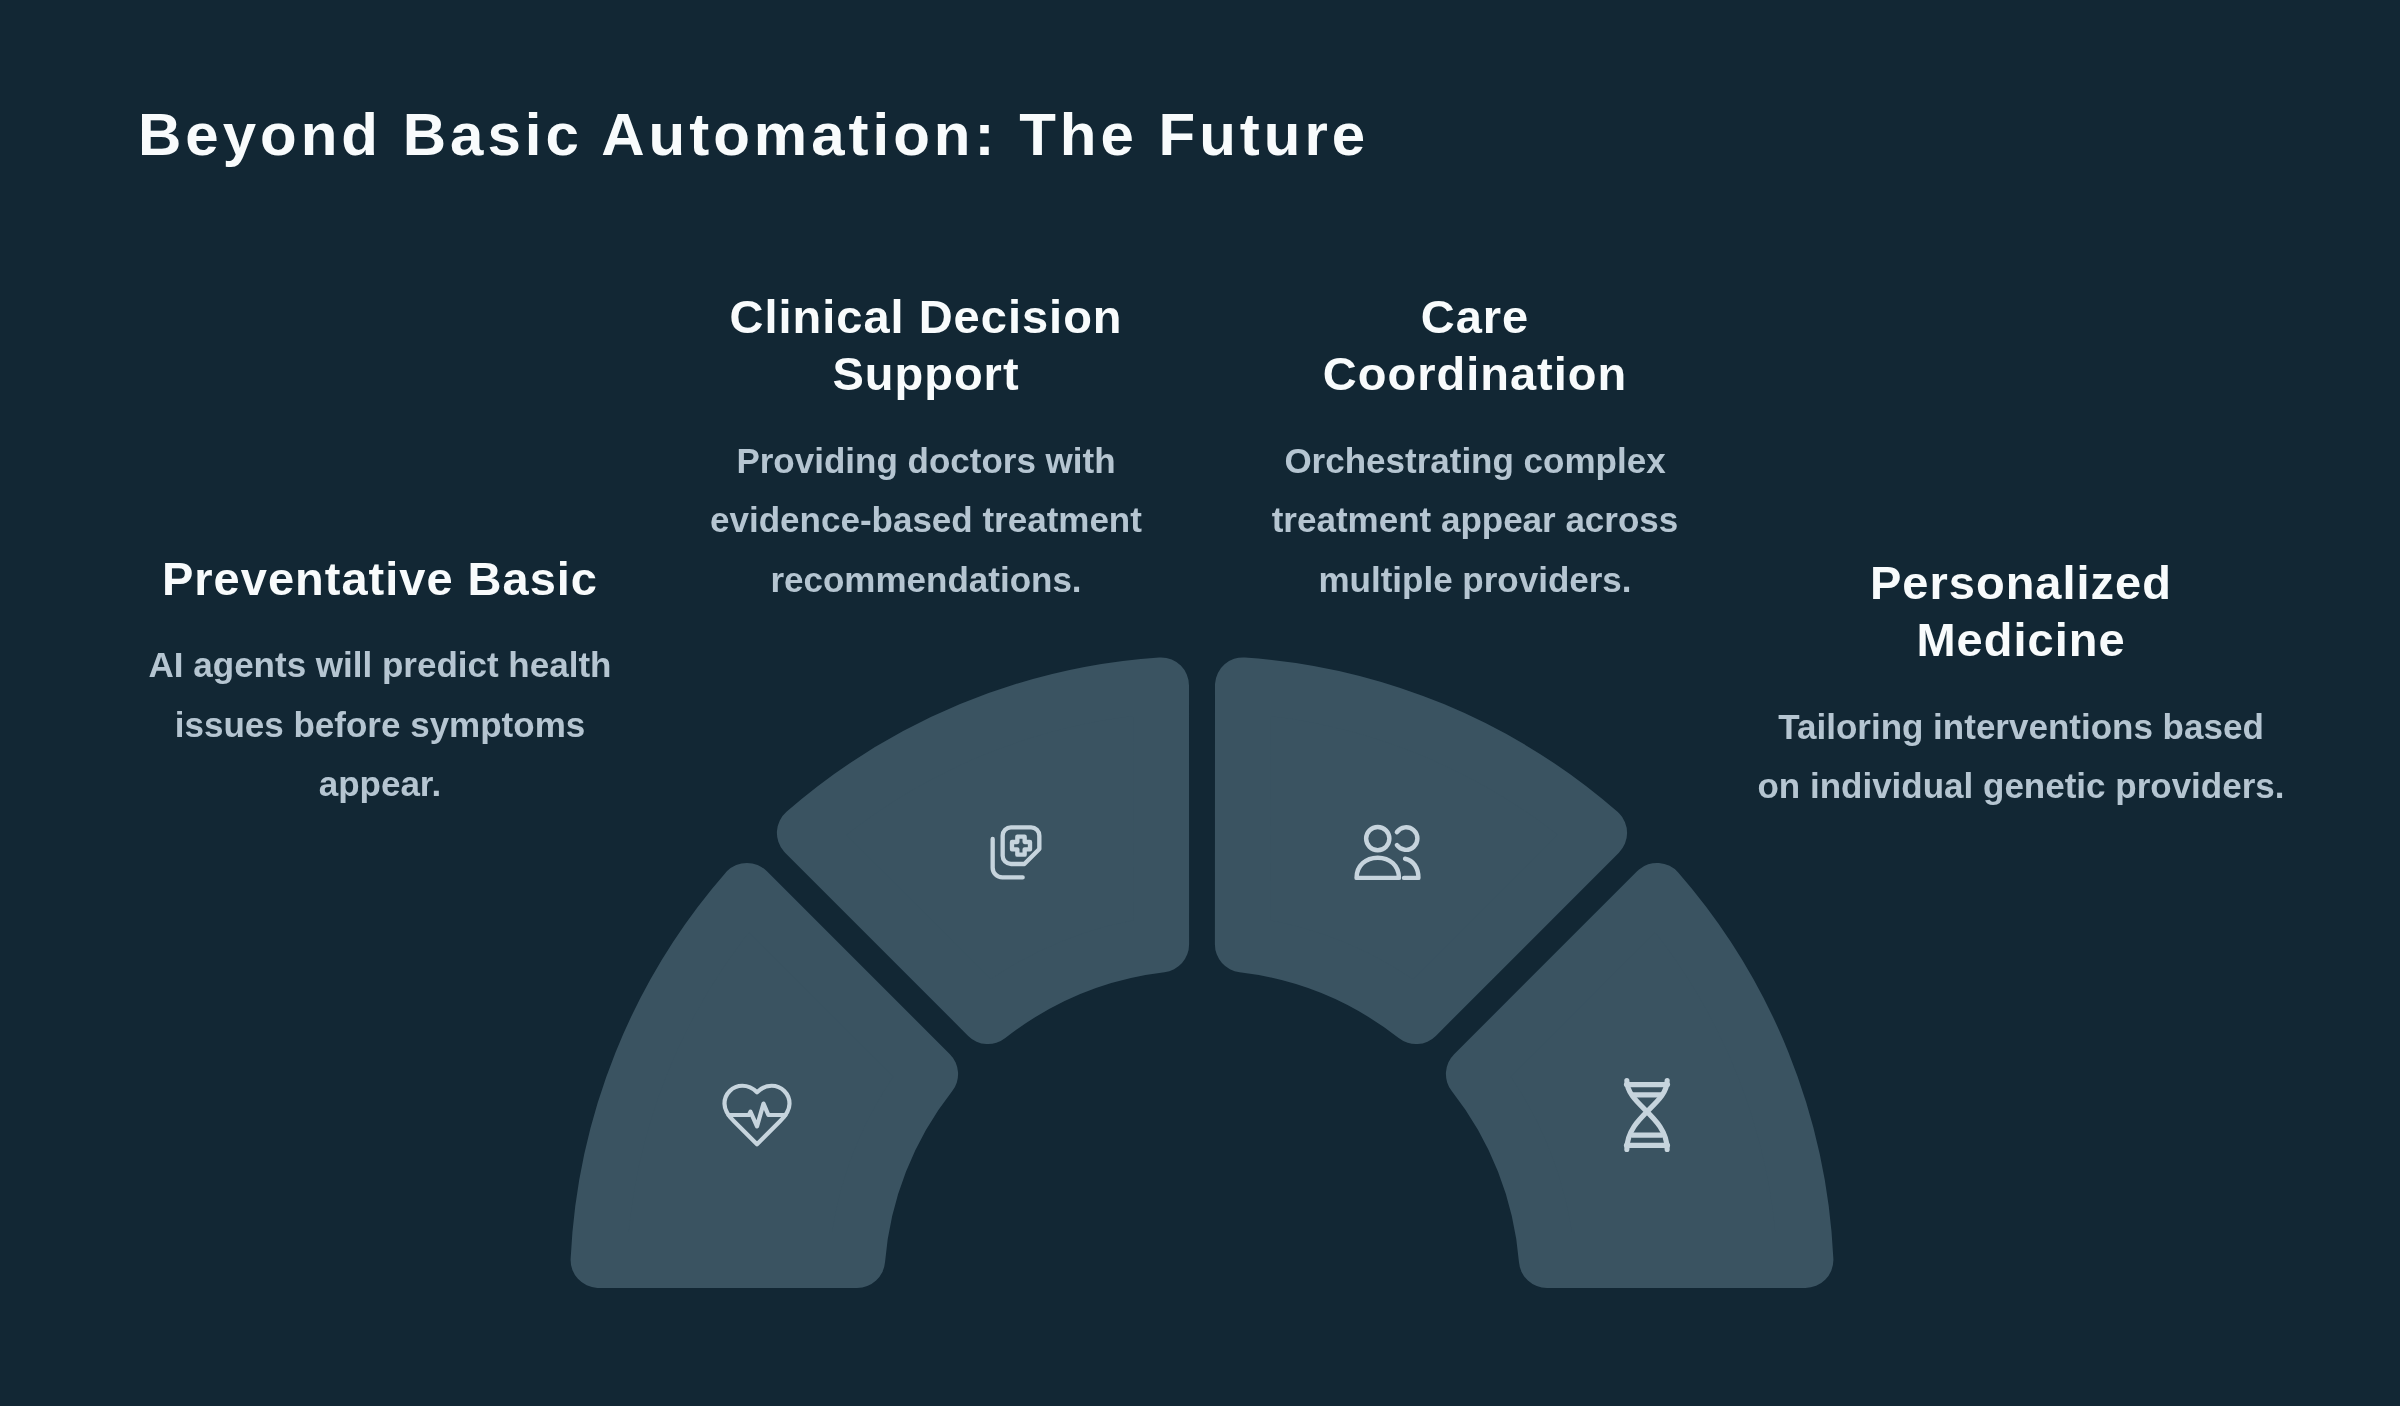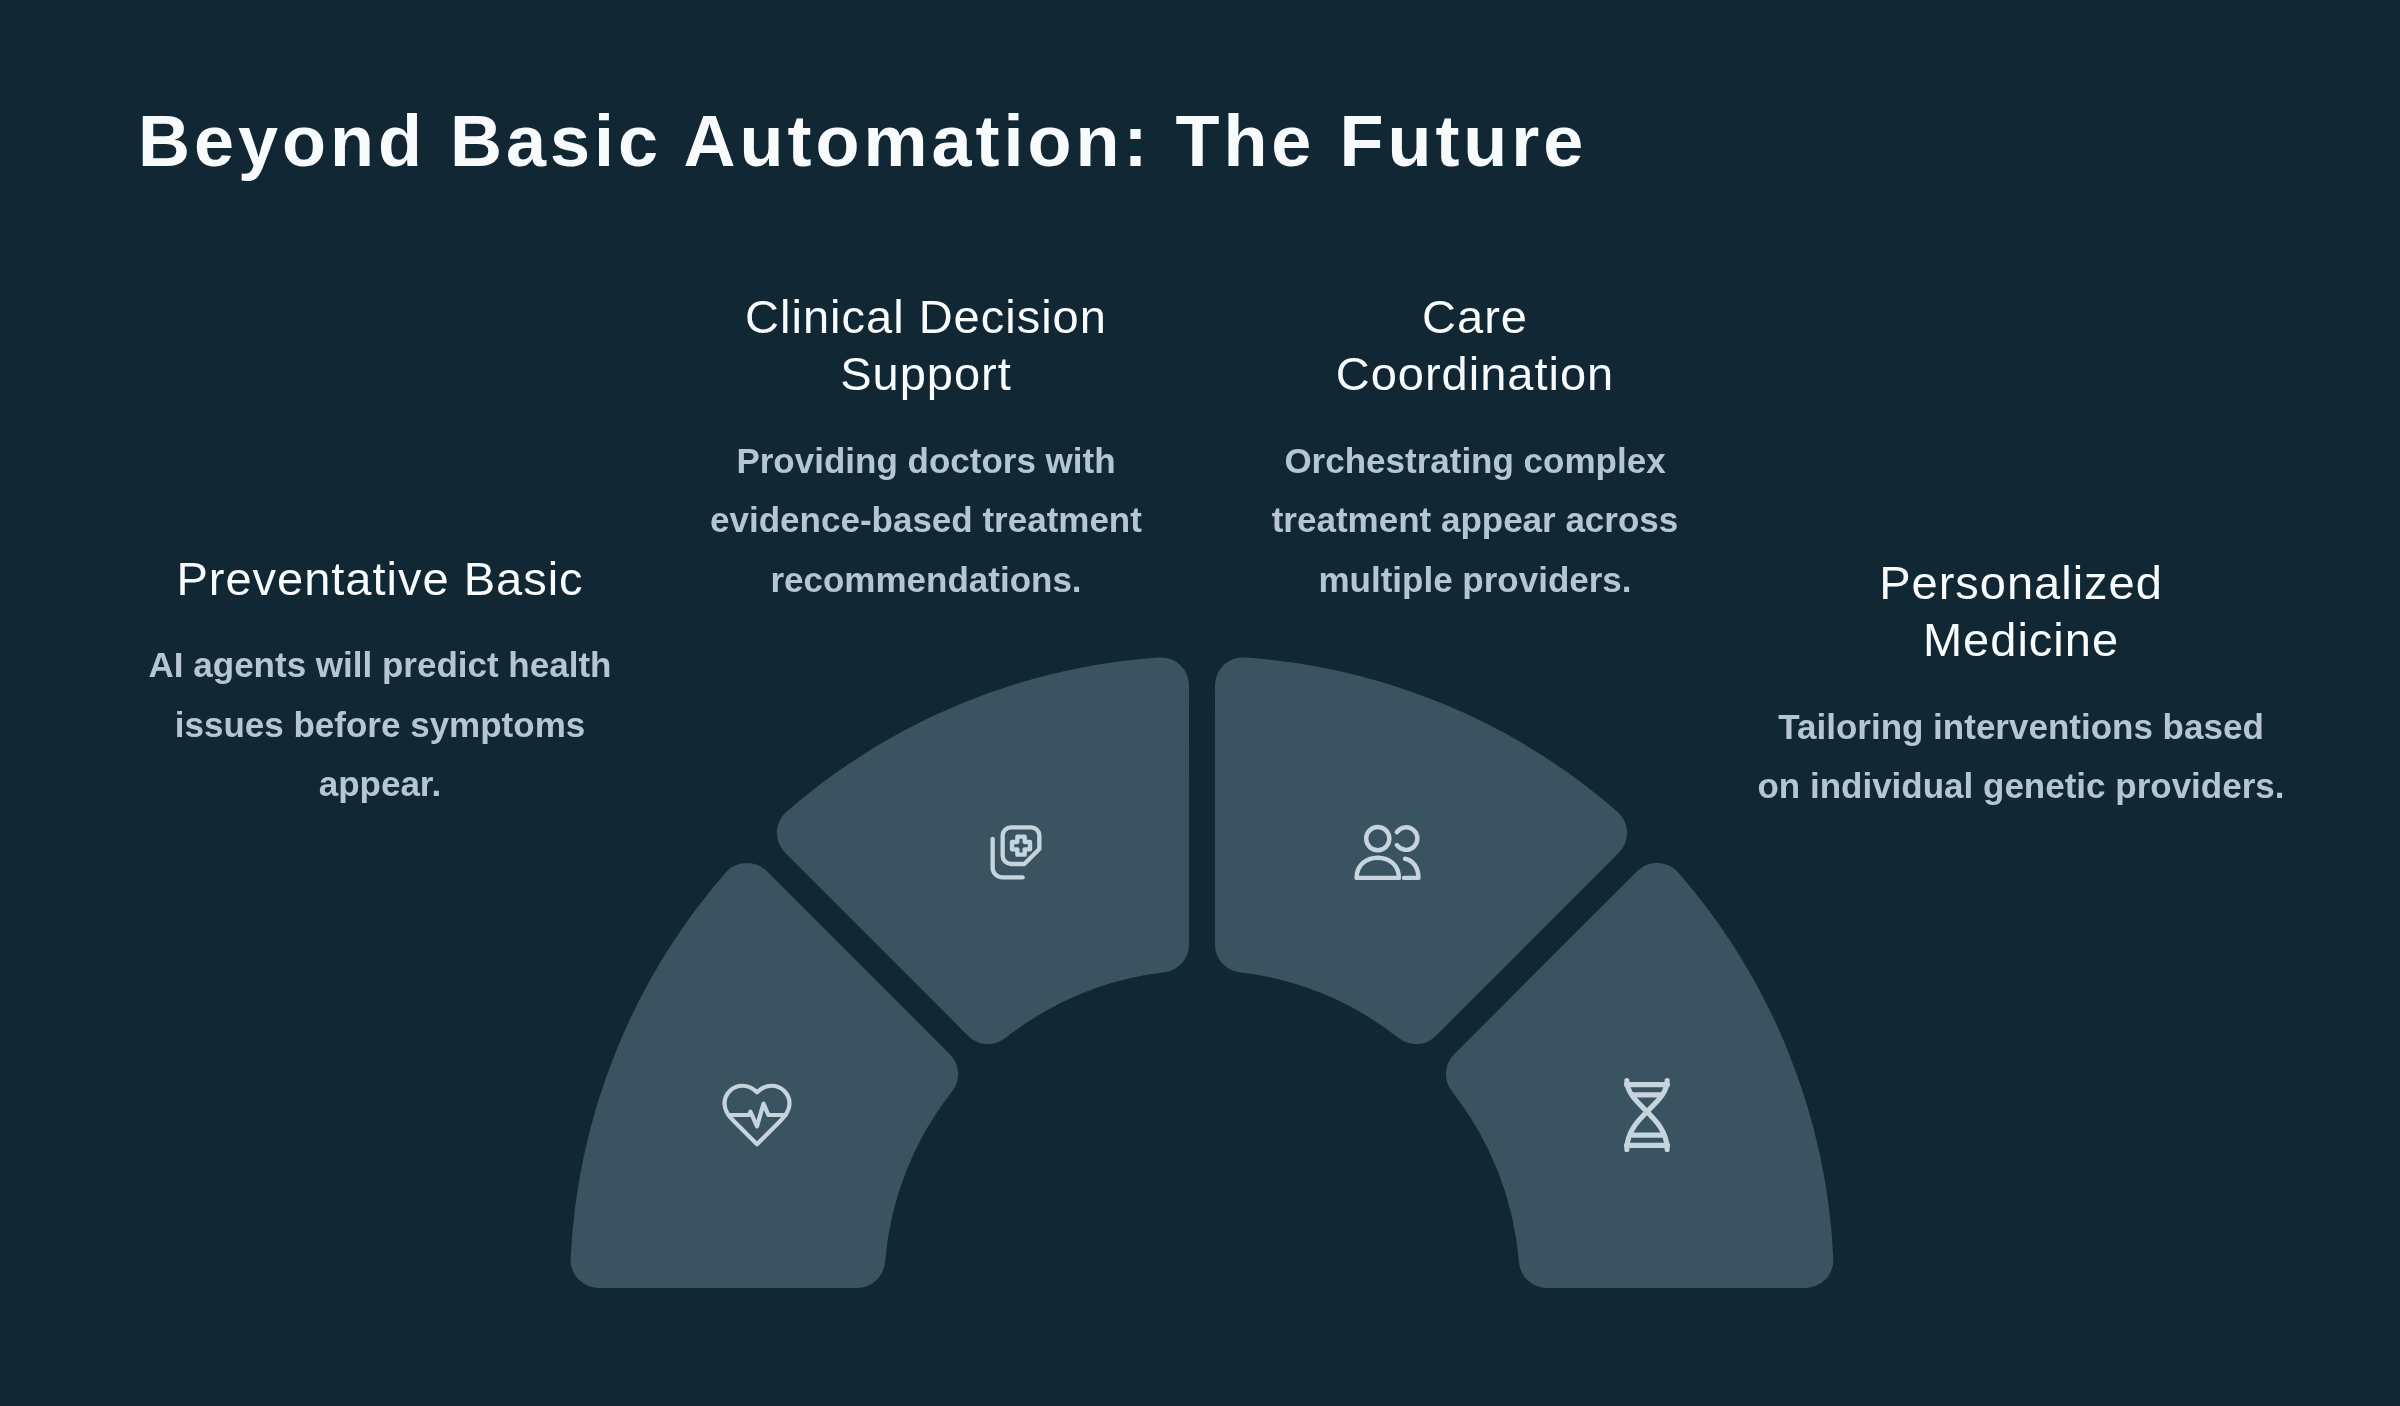--- a/index.html
+++ b/index.html
@@ -7,36 +7,36 @@
     position:relative;
     width:2400px;height:1406px;
     background:var(--bg,#122734);
     overflow:hidden;
     font-family:"Liberation Sans", sans-serif;
   }
   .slide-title{
     position:absolute;
     left:138px;top:100px;
     margin:0;
-    font-size:72px;
+    font-size:60px;
     font-weight:700;
     letter-spacing:4px;
     color:var(--heading,#f8fbfc);
     white-space:nowrap;
   }
   .card{
     position:absolute;
     width:600px;
     text-align:center;
   }
   .card h2{
     margin:0;
     font-size:47px;
     line-height:1.22;
-    font-weight:400;
+    font-weight:700;
     letter-spacing:1px;
     color:var(--heading,#f8fbfc);
     white-space:pre-line;
   }
   .card p{
     margin:28px 0 0 0;
     font-size:35px;
     line-height:1.7;
     font-weight:700;
     color:var(--body-text,#b5c5d1);

